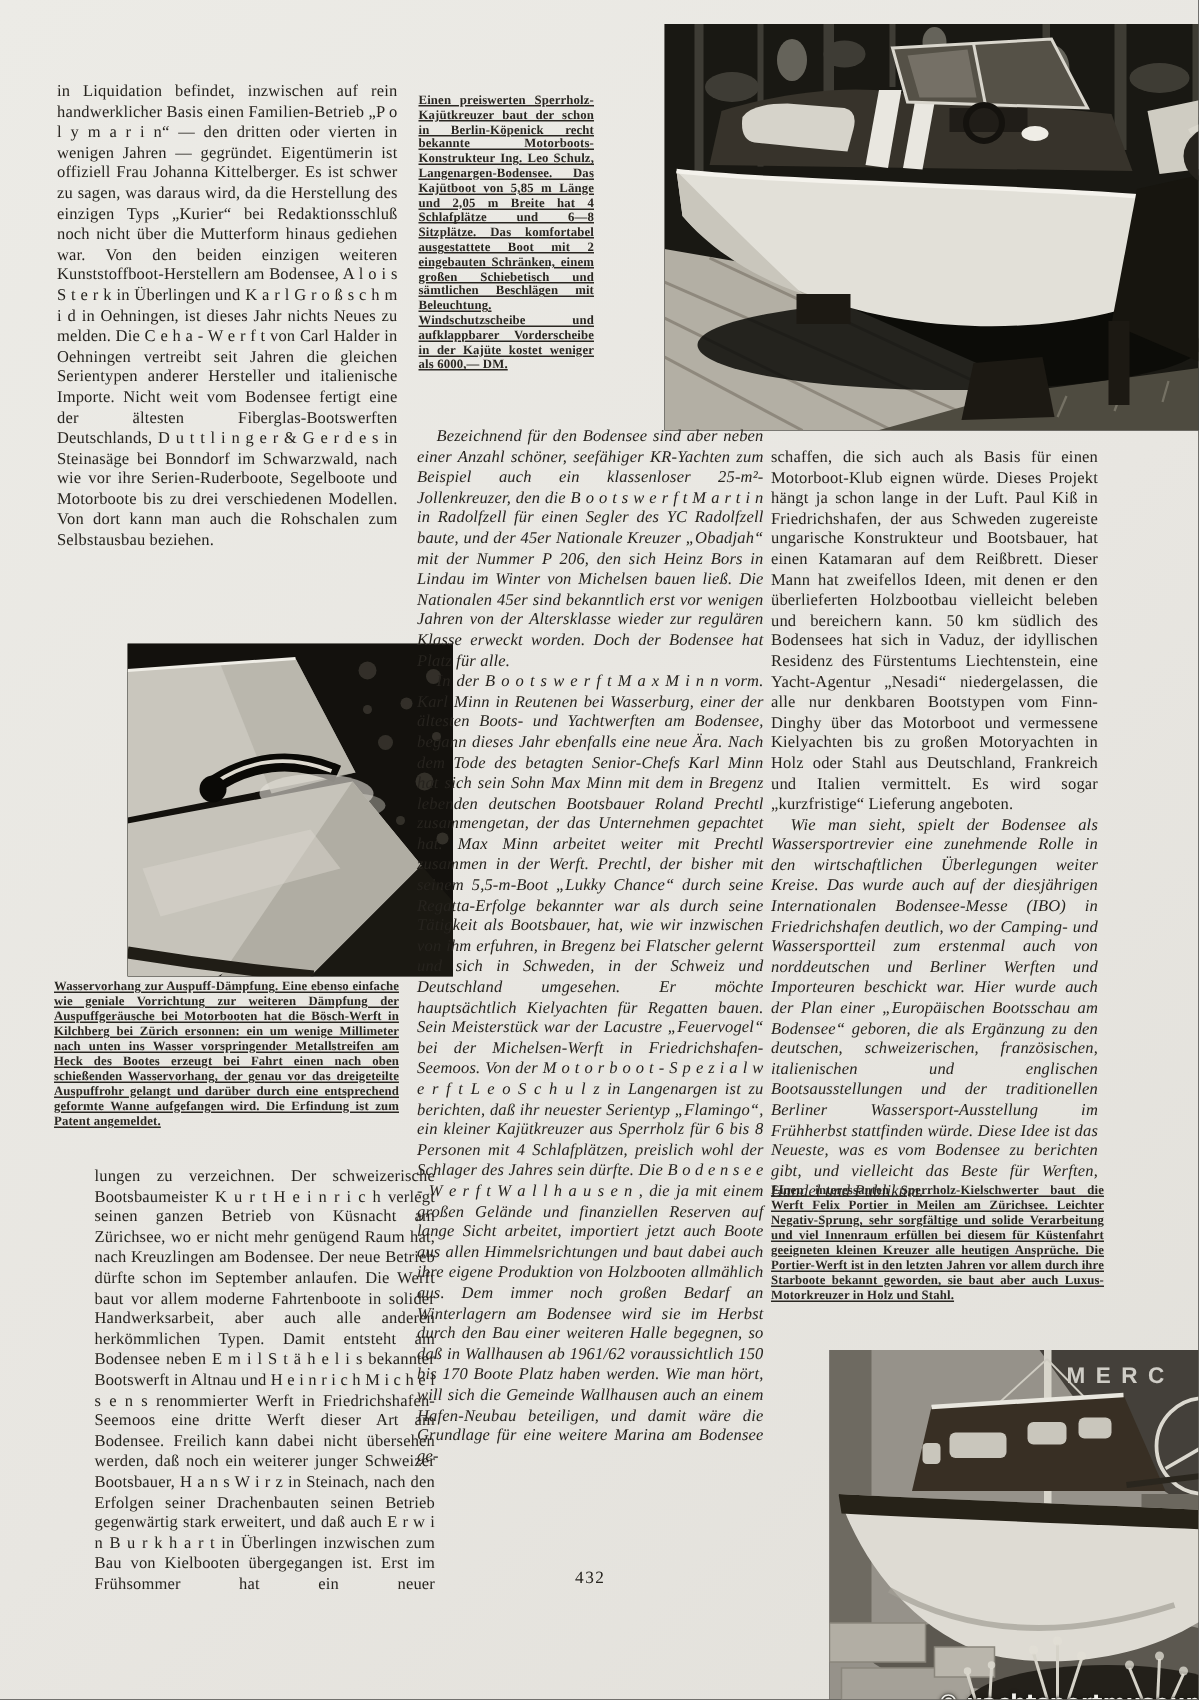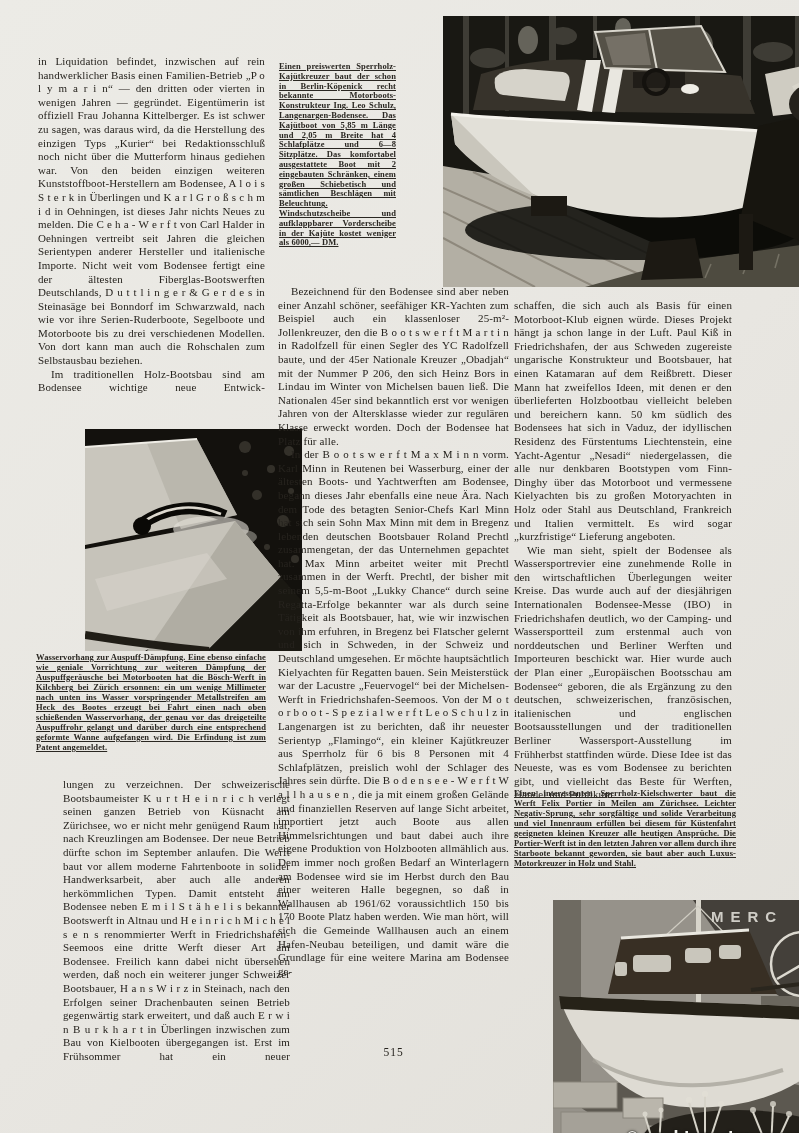--- a/index.html
+++ b/index.html
@@ -3,21 +3,21 @@
 <meta charset="utf-8">
 <style>
   html,body{margin:0;padding:0;background:#4a4a48;}
   .page{
     position:relative;width:799px;height:1133px;overflow:hidden;
     background:linear-gradient(135deg,#ecebe6 0%,#e8e6e1 55%,#e2e0da 100%);
     font-family:"Liberation Serif", serif;color:#26231e;
   }
   .body-text{position:absolute;text-align:justify;font-size:11px;line-height:13.6px;letter-spacing:.12px;}
   .body-text p{margin:0;}
-  .body-text p.indent{text-indent:13px;}
+  .body-text p.indent{text-indent:13px;font-style:italic;}
   .jlast{text-align-last:justify;}
   .cap{position:absolute;font-weight:bold;font-size:8.5px;line-height:10px;text-align:justify;letter-spacing:.1px;color:#2a2722;text-decoration:underline;}
   .cap-narrow{line-height:9.8px;}
   .pagenum{position:absolute;left:278px;width:231px;top:1046px;text-align:center;font-size:11.5px;letter-spacing:1px;}
   .photo{position:absolute;overflow:hidden;background:#14130f;}
   .photo svg{display:block;}
   #photo-top{left:403px;top:0;width:396px;height:271px;}
   #photo-exhaust{left:45px;top:413px;width:217px;height:222px;}
   #photo-show{left:513px;top:884px;width:286px;height:249px;}
   .watermark{
@@ -99,21 +99,20 @@
         <rect x="88" y="180" width="36" height="20"></rect>
         <rect x="296" y="198" width="14" height="56"></rect>
       </g>
     </svg>
   </figure>
 
   <div class="cap cap-narrow" style="left:279px;top:62px;width:117px;">Einen preiswerten Sperrholz-Kajütkreuzer baut der schon in Berlin-Köpenick recht bekannte Motorboots-Konstrukteur Ing. Leo Schulz, Langenargen-Bodensee. Das Kajütboot von 5,85 m Länge und 2,05 m Breite hat 4 Schlafplätze und 6—8 Sitzplätze. Das komfortabel ausgestattete Boot mit 2 eingebauten Schränken, einem großen Schiebetisch und sämtlichen Beschlägen mit Beleuchtung. Windschutzscheibe und aufklappbarer Vorderscheibe in der Kajüte kostet weniger als 6000,— DM.</div>
 
   <div class="body-text" style="left:38px;top:55px;width:227px;">
     <p>in Liquidation befindet, inzwischen auf rein handwerklicher Basis einen Familien-Betrieb „P o l y m a r i n“ — den dritten oder vierten in wenigen Jahren — gegründet. Eigentümerin ist offiziell Frau Johanna Kittelberger. Es ist schwer zu sagen, was daraus wird, da die Herstellung des einzigen Typs „Kurier“ bei Redaktionsschluß noch nicht über die Mutterform hinaus gediehen war. Von den beiden einzigen weiteren Kunststoffboot-Herstellern am Bodensee, A l o i s  S t e r k in Überlingen und K a r l  G r o ß s c h m i d in Oehningen, ist dieses Jahr nichts Neues zu melden. Die C e h a - W e r f t von Carl Halder in Oehningen vertreibt seit Jahren die gleichen Serientypen anderer Hersteller und italienische Importe. Nicht weit vom Bodensee fertigt eine der ältesten Fiberglas-Bootswerften Deutschlands, D u t t l i n g e r  &amp;  G e r d e s in Steinasäge bei Bonndorf im Schwarzwald, nach wie vor ihre Serien-Ruderboote, Segelboote und Motorboote bis zu drei verschiedenen Modellen. Von dort kann man auch die Rohschalen zum Selbstausbau beziehen.</p>
-    <p class="indent jlast">Im traditionellen Holz-Bootsbau sind am Bodensee wichtige neue Entwick-</p>
   </div>
 
   <figure class="photo" id="photo-exhaust">
     <svg width="217" height="222" viewBox="0 0 217 222">
       <rect width="217" height="222" fill="#13110d"></rect>
       <g fill="#7d796c" opacity="0.3">
         <circle cx="160" cy="18" r="6"></circle>
           <circle cx="186" cy="40" r="4"></circle>
           <circle cx="204" cy="22" r="5"></circle>
         <circle cx="172" cy="66" r="5"></circle>
@@ -145,21 +144,21 @@
 
   <div class="body-text" style="left:38px;top:778px;width:227px;margin-left:25px;">
     <p class="jlast">lungen zu verzeichnen. Der schweizerische Bootsbaumeister K u r t  H e i n r i c h verlegt seinen ganzen Betrieb von Küsnacht am Zürichsee, wo er nicht mehr genügend Raum hat, nach Kreuzlingen am Bodensee. Der neue Betrieb dürfte schon im September anlaufen. Die Werft baut vor allem moderne Fahrtenboote in solider Handwerksarbeit, aber auch alle anderen herkömmlichen Typen. Damit entsteht am Bodensee neben E m i l  S t ä h e l i s bekannter Bootswerft in Altnau und H e i n r i c h  M i c h e l s e n s renommierter Werft in Friedrichshafen-Seemoos eine dritte Werft dieser Art am Bodensee. Freilich kann dabei nicht übersehen werden, daß noch ein weiterer junger Schweizer Bootsbauer, H a n s  W i r z in Steinach, nach den Erfolgen seiner Drachenbauten seinen Betrieb gegenwärtig stark erweitert, und daß auch E r w i n  B u r k h a r t in Überlingen inzwischen zum Bau von Kielbooten übergegangen ist. Erst im Frühsommer hat ein neuer</p>
   </div>
 
   <div class="body-text" style="left:278px;top:285px;width:231px;">
     <p class="indent">Bezeichnend für den Bodensee sind aber neben einer Anzahl schöner, seefähiger KR-Yachten zum Beispiel auch ein klassenloser 25-m²-Jollenkreuzer, den die B o o t s w e r f t  M a r t i n in Radolfzell für einen Segler des YC Radolfzell baute, und der 45er Nationale Kreuzer „Obadjah“ mit der Nummer P 206, den sich Heinz Bors in Lindau im Winter von Michelsen bauen ließ. Die Nationalen 45er sind bekanntlich erst vor wenigen Jahren von der Altersklasse wieder zur regulären Klasse erweckt worden. Doch der Bodensee hat Platz für alle.</p>
     <p class="indent jlast">In der B o o t s w e r f t  M a x  M i n n vorm. Karl Minn in Reutenen bei Wasserburg, einer der ältesten Boots- und Yachtwerften am Bodensee, begann dieses Jahr ebenfalls eine neue Ära. Nach dem Tode des betagten Senior-Chefs Karl Minn hat sich sein Sohn Max Minn mit dem in Bregenz lebenden deutschen Bootsbauer Roland Prechtl zusammengetan, der das Unternehmen gepachtet hat. Max Minn arbeitet weiter mit Prechtl zusammen in der Werft. Prechtl, der bisher mit seinem 5,5-m-Boot „Lukky Chance“ durch seine Regatta-Erfolge bekannter war als durch seine Tätigkeit als Bootsbauer, hat, wie wir inzwischen von ihm erfuhren, in Bregenz bei Flatscher gelernt und sich in Schweden, in der Schweiz und Deutschland umgesehen. Er möchte hauptsächtlich Kielyachten für Regatten bauen. Sein Meisterstück war der Lacustre „Feuervogel“ bei der Michelsen-Werft in Friedrichshafen-Seemoos. Von der M o t o r b o o t - S p e z i a l w e r f t  L e o  S c h u l z in Langenargen ist zu berichten, daß ihr neuester Serientyp „Flamingo“, ein kleiner Kajütkreuzer aus Sperrholz für 6 bis 8 Personen mit 4 Schlafplätzen, preislich wohl der Schlager des Jahres sein dürfte. Die B o d e n s e e - W e r f t  W a l l h a u s e n , die ja mit einem großen Gelände und finanziellen Reserven auf lange Sicht arbeitet, importiert jetzt auch Boote aus allen Himmelsrichtungen und baut dabei auch ihre eigene Produktion von Holzbooten allmählich aus. Dem immer noch großen Bedarf an Winterlagern am Bodensee wird sie im Herbst durch den Bau einer weiteren Halle begegnen, so daß in Wallhausen ab 1961/62 voraussichtlich 150 bis 170 Boote Platz haben werden. Wie man hört, will sich die Gemeinde Wallhausen auch an einem Hafen-Neubau beteiligen, und damit wäre die Grundlage für eine weitere Marina am Bodensee ge-</p>
   </div>
 
-  <div class="pagenum">515</div>
+  <div class="pagenum">432</div>
 
   <div class="body-text" style="left:514px;top:299px;width:218px;">
     <p>schaffen, die sich auch als Basis für einen Motorboot-Klub eignen würde. Dieses Projekt hängt ja schon lange in der Luft. Paul Kiß in Friedrichshafen, der aus Schweden zugereiste ungarische Konstrukteur und Bootsbauer, hat einen Katamaran auf dem Reißbrett. Dieser Mann hat zweifellos Ideen, mit denen er den überlieferten Holzbootbau vielleicht beleben und bereichern kann. 50 km südlich des Bodensees hat sich in Vaduz, der idyllischen Residenz des Fürstentums Liechtenstein, eine Yacht-Agentur „Nesadi“ niedergelassen, die alle nur denkbaren Bootstypen vom Finn-Dinghy über das Motorboot und vermessene Kielyachten bis zu großen Motoryachten in Holz oder Stahl aus Deutschland, Frankreich und Italien vermittelt. Es wird sogar „kurzfristige“ Lieferung angeboten.</p>
     <p class="indent">Wie man sieht, spielt der Bodensee als Wassersportrevier eine zunehmende Rolle in den wirtschaftlichen Überlegungen weiter Kreise. Das wurde auch auf der diesjährigen Internationalen Bodensee-Messe (IBO) in Friedrichshafen deutlich, wo der Camping- und Wassersportteil zum erstenmal auch von norddeutschen und Berliner Werften und Importeuren beschickt war. Hier wurde auch der Plan einer „Europäischen Bootsschau am Bodensee“ geboren, die als Ergänzung zu den deutschen, schweizerischen, französischen, italienischen und englischen Bootsausstellungen und der traditionellen Berliner Wassersport-Ausstellung im Frühherbst stattfinden würde. Diese Idee ist das Neueste, was es vom Bodensee zu berichten gibt, und vielleicht das Beste für Werften, Handel und Publikum.</p>
   </div>
 
   <div class="cap" style="left:514px;top:788px;width:222px;">Einen interessanten Sperrholz-Kielschwerter baut die Werft Felix Portier in Meilen am Zürichsee. Leichter Negativ-Sprung, sehr sorgfältige und solide Verarbeitung und viel Innenraum erfüllen bei diesem für Küstenfahrt geeigneten kleinen Kreuzer alle heutigen Ansprüche. Die Portier-Werft ist in den letzten Jahren vor allem durch ihre Starboote bekannt geworden, sie baut aber auch Luxus-Motorkreuzer in Holz und Stahl.</div>
 
   <figure class="photo" id="photo-show">
     <svg width="286" height="249" viewBox="0 0 286 249">

